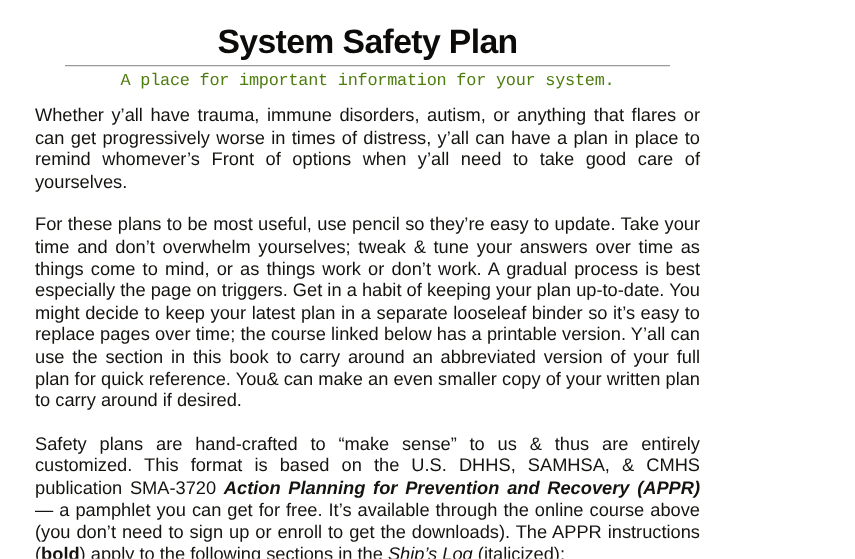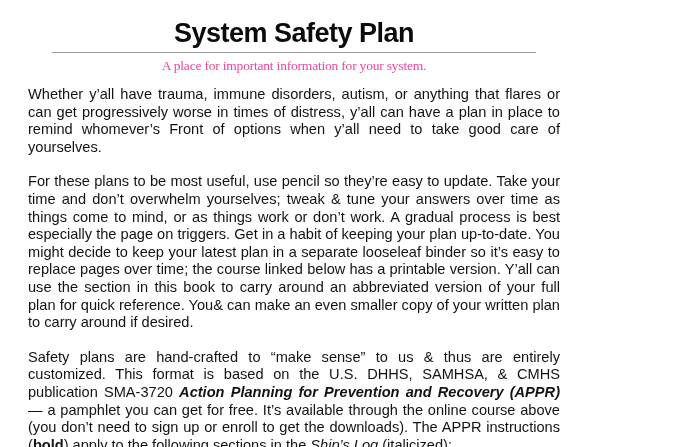--- a/index.html
+++ b/index.html
@@ -31,24 +31,24 @@
     margin: 0 0 3px 0;
     color: #0c0b0a;
   }
   .title-rule {
     border: 0;
     border-top: 1.5px solid #9a9a9a;
     width: 484px;
     margin: 2px auto 5px auto;
   }
   .doc-subtitle {
-    font-family: Liberation Serif, serif;
+    font-family: Liberation Mono, monospace;
     font-size: 13.5px;
     letter-spacing: -0.2px;
-    color: #ec4899;
+    color: #4d7c0f;
   }
   .doc-body {
     font-family: Liberation Sans, sans-serif;
     font-size: 14.6px;
     line-height: 17.6px;
   }
   .doc-body p {
     margin: 0 0 17px 0;
     text-align: justify;
   }

